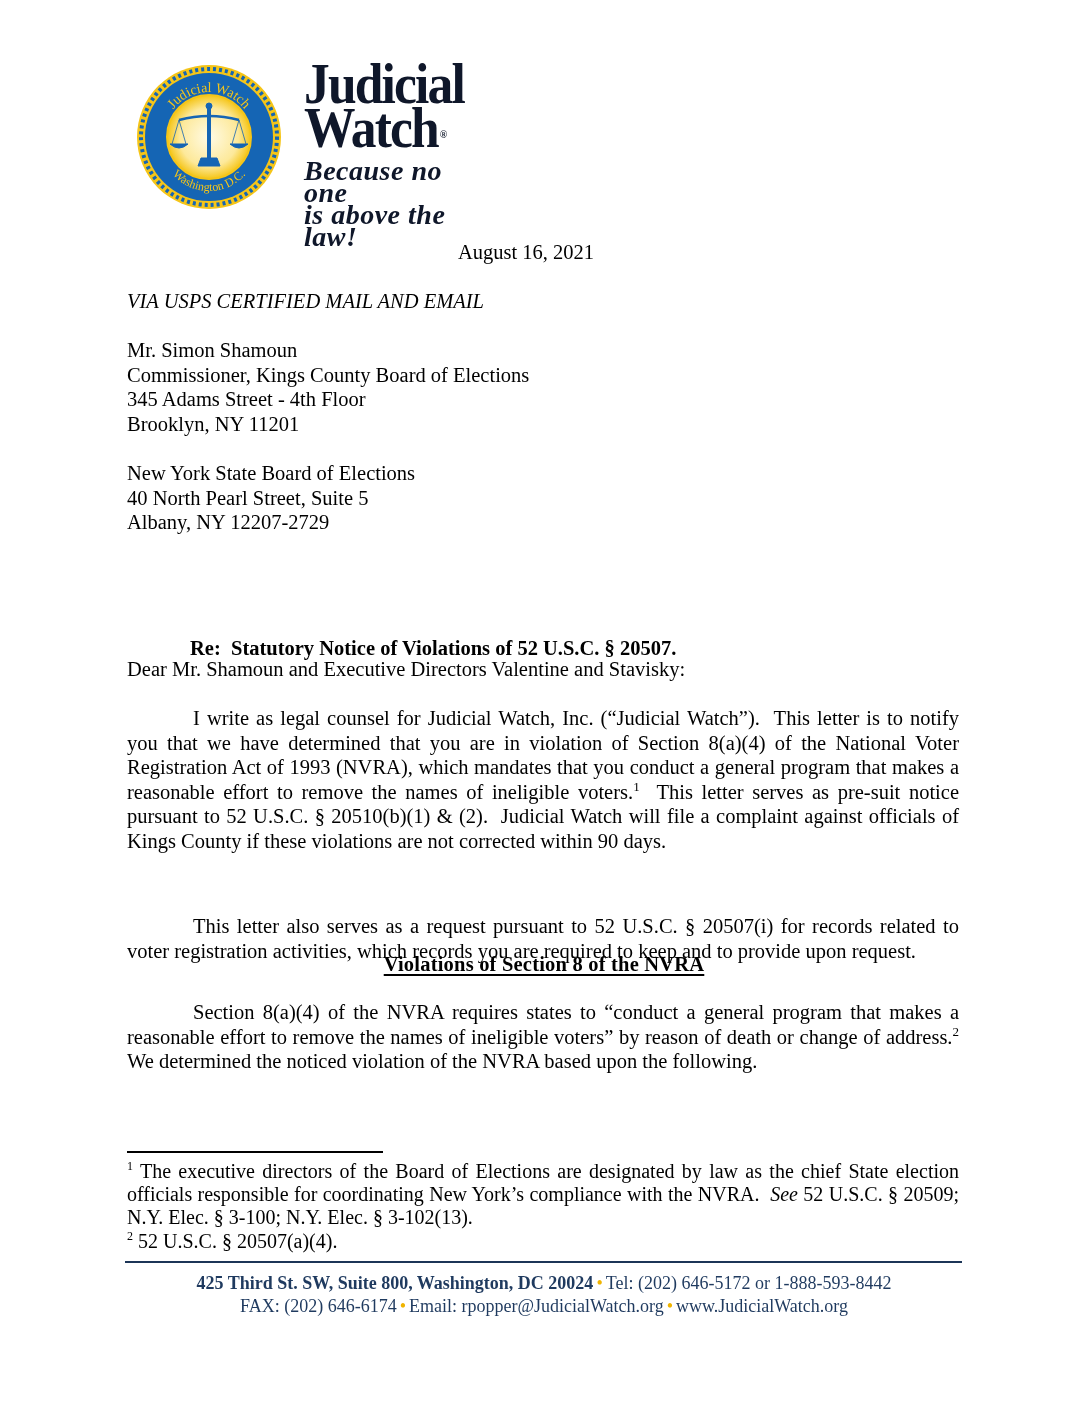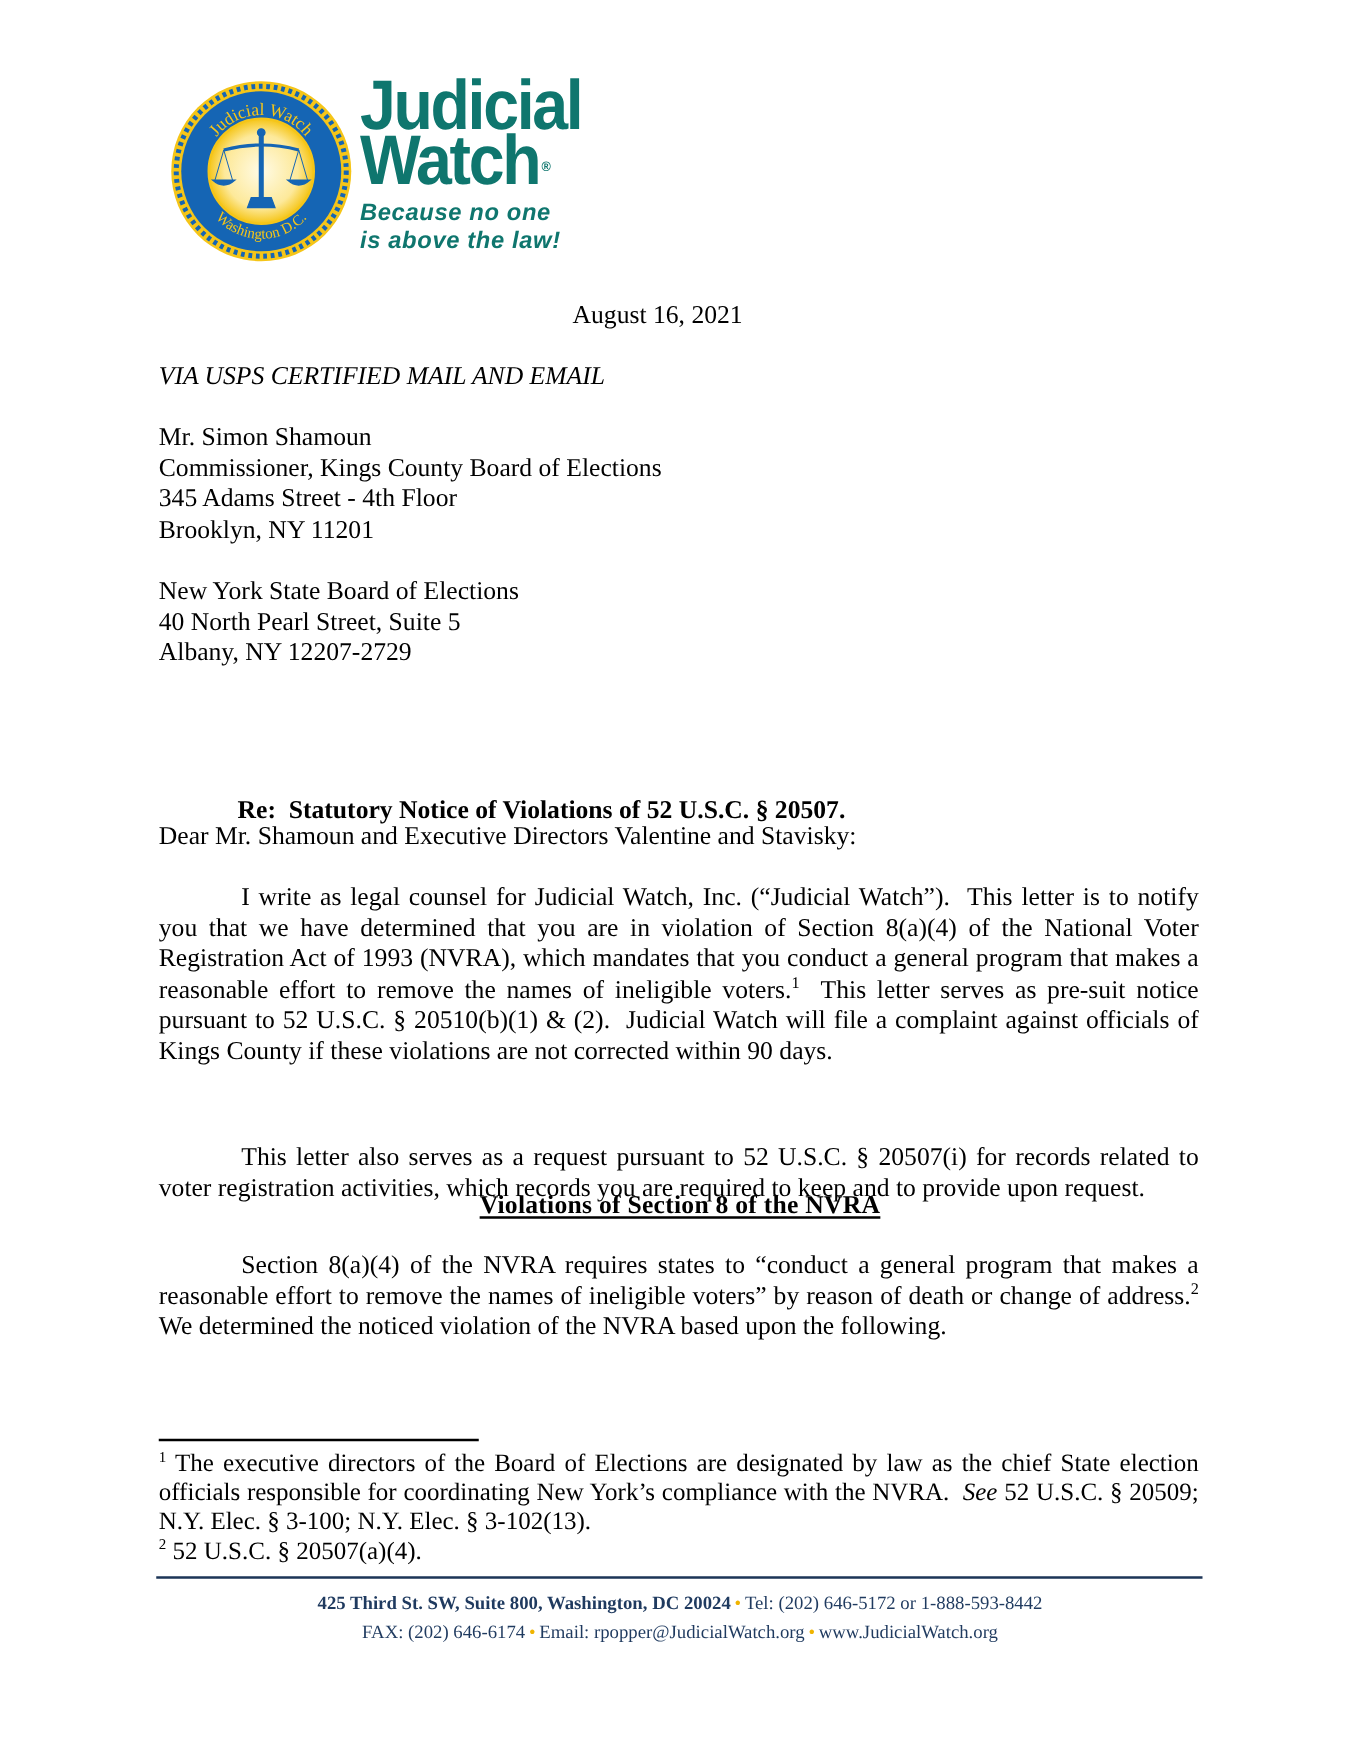--- a/index.html
+++ b/index.html
@@ -4,33 +4,33 @@
 <style>
   html, body { margin: 0; padding: 0; background: #ffffff; }
   body { width: 1088px; height: 1408px; position: relative; overflow: hidden;
          font-family: "Liberation Serif", "DejaVu Serif", serif; color: #000; }
   .abs { position: absolute; }
   .line { font-size: 20.5px; line-height: 24.6px; white-space: nowrap; }
   .para { font-size: 20.5px; line-height: 24.6px; text-align: justify; text-align-last: left; }
   .indent { text-indent: 66px; }
   
   #logo-seal { left: 136px; top: 64px; width: 146px; height: 146px; }
-  #logo-word { left: 288px; top: 60px; width: 175px; color: #0f766e;
-               font-family: Liberation Sans, sans-serif; }
+  #logo-word { left: 304px; top: 60px; width: 175px; color: #0f172a;
+               font-family: Liberation Serif, serif; }
   .lw-big { font-weight: bold; font-size: 56px; line-height: 48px; letter-spacing: -2px;
             transform: scaleX(0.92); transform-origin: left; display: block; }
   .lw-reg { font-size: 11px; vertical-align: top; position: relative; top: 6px; margin-left: 2px; }
-  .lw-tag { font-weight: bold; font-style: italic; font-size: 19px; line-height: 22px;
+  .lw-tag { font-weight: bold; font-style: italic; font-size: 28px; line-height: 22px;
             display: block; letter-spacing: 0.5px; }
   sup { font-size: 13px; vertical-align: super; line-height: 0; }
   .fn { font-size: 20px; line-height: 23px; }
   .fn sup { font-size: 12px; }
   .heading-u { font-weight: bold; text-decoration: underline; text-underline-offset: 3px;
                text-decoration-thickness: 2px; letter-spacing: 0.2px; }
-  .footer-line1, .footer-line2 { font-size: 15px; line-height: 23px; color: #1f3a5f; text-align: center; white-space: nowrap; }
+  .footer-line1, .footer-line2 { font-size: 18px; line-height: 23px; color: #1f3a5f; text-align: center; white-space: nowrap; }
   .footer-line1 .addr { font-weight: bold; }
   .bullet { color: #f0b400; padding: 0 3px; }
 </style>
 </head>
 <body>
 
 <div class="abs" id="logo-seal">
   <svg width="146" height="146" viewBox="0 0 146 146">
     <defs>
       <radialGradient id="g1" cx="50%" cy="50%" r="50%">

